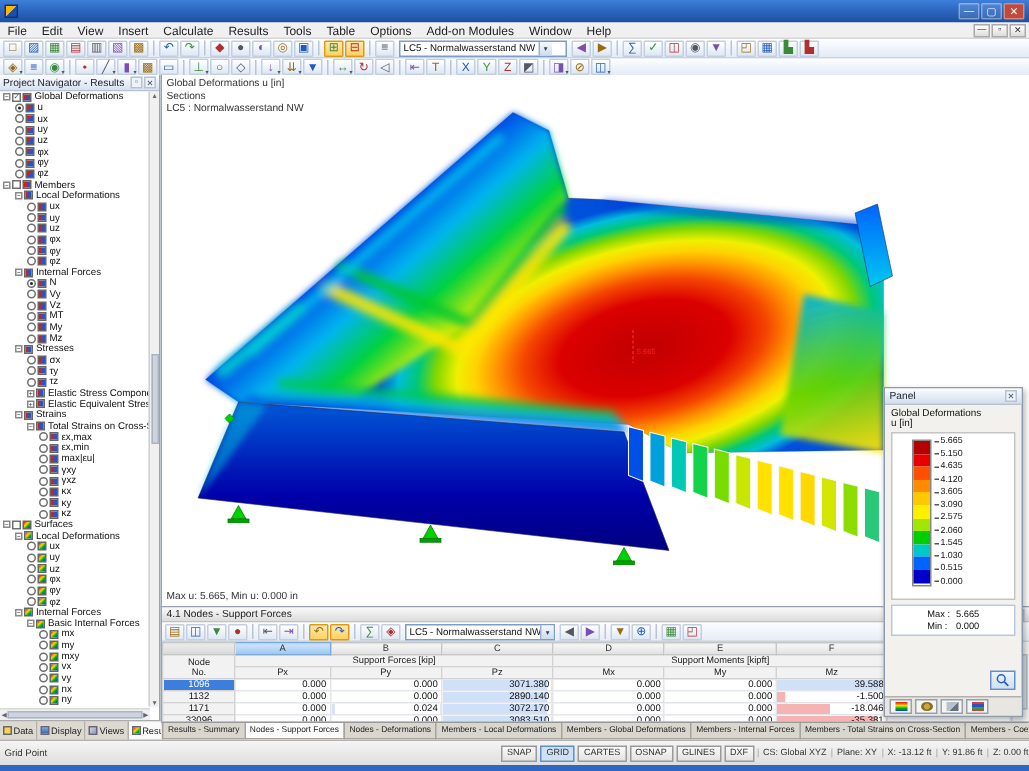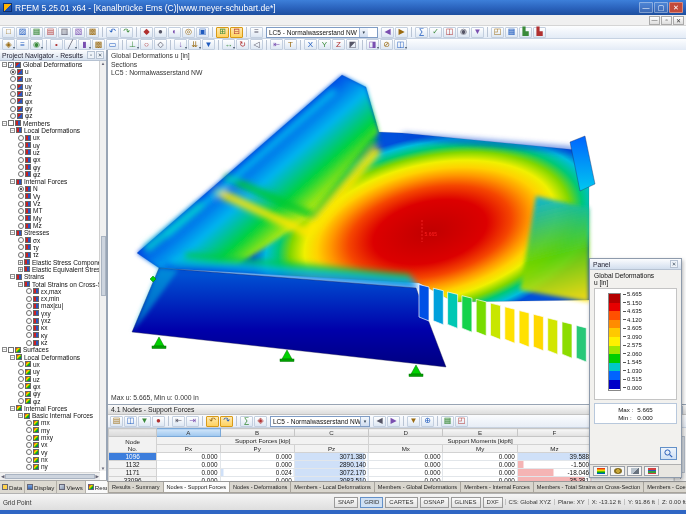--- a/index.html
+++ b/index.html
@@ -118,29 +118,42 @@
   .ptab.k2 .pticon{background:linear-gradient(135deg,#b8c2cc 55%,#67727e 55%);}
   .ptab.k3 .pticon{background:repeating-linear-gradient(#d04040 0 1.5px,#3050c0 1.5px 3px,#30a040 3px 4.5px);}
 </style>
 </head>
 <body>
 
 <div class="window">
 
   <div class="titlebar">
     <span class="app-icon"></span>
-    <span>RFEM 5.25.01 x64 - [Kanalbrücke Ems (C)|www.meyer-schubart.de*]</span>
     <span class="winbtns">
       <span class="winbtn">—</span>
       <span class="winbtn">▢</span>
       <span class="winbtn close">✕</span>
     </span>
   </div>
 
   <div class="menubar">
+    <span id="menus" style="display:flex;height:100%;">
+        <span class="menu-item">File</span>
+        <span class="menu-item">Edit</span>
+        <span class="menu-item">View</span>
+        <span class="menu-item">Insert</span>
+        <span class="menu-item">Calculate</span>
+        <span class="menu-item">Results</span>
+        <span class="menu-item">Tools</span>
+        <span class="menu-item">Table</span>
+        <span class="menu-item">Options</span>
+        <span class="menu-item">Add-on Modules</span>
+        <span class="menu-item">Window</span>
+        <span class="menu-item">Help</span>
+      </span>
     <span class="mdi">
       <span class="mdibtn">—</span>
       <span class="mdibtn">▫</span>
       <span class="mdibtn">✕</span>
     </span>
   </div>
 
   <div class="toolbar t1" id="toolbar1">
       <span class="tbi" style="color: rgb(154, 106, 16);">□</span>
       <span class="tbi" style="color: rgb(31, 91, 191);">▨</span>

